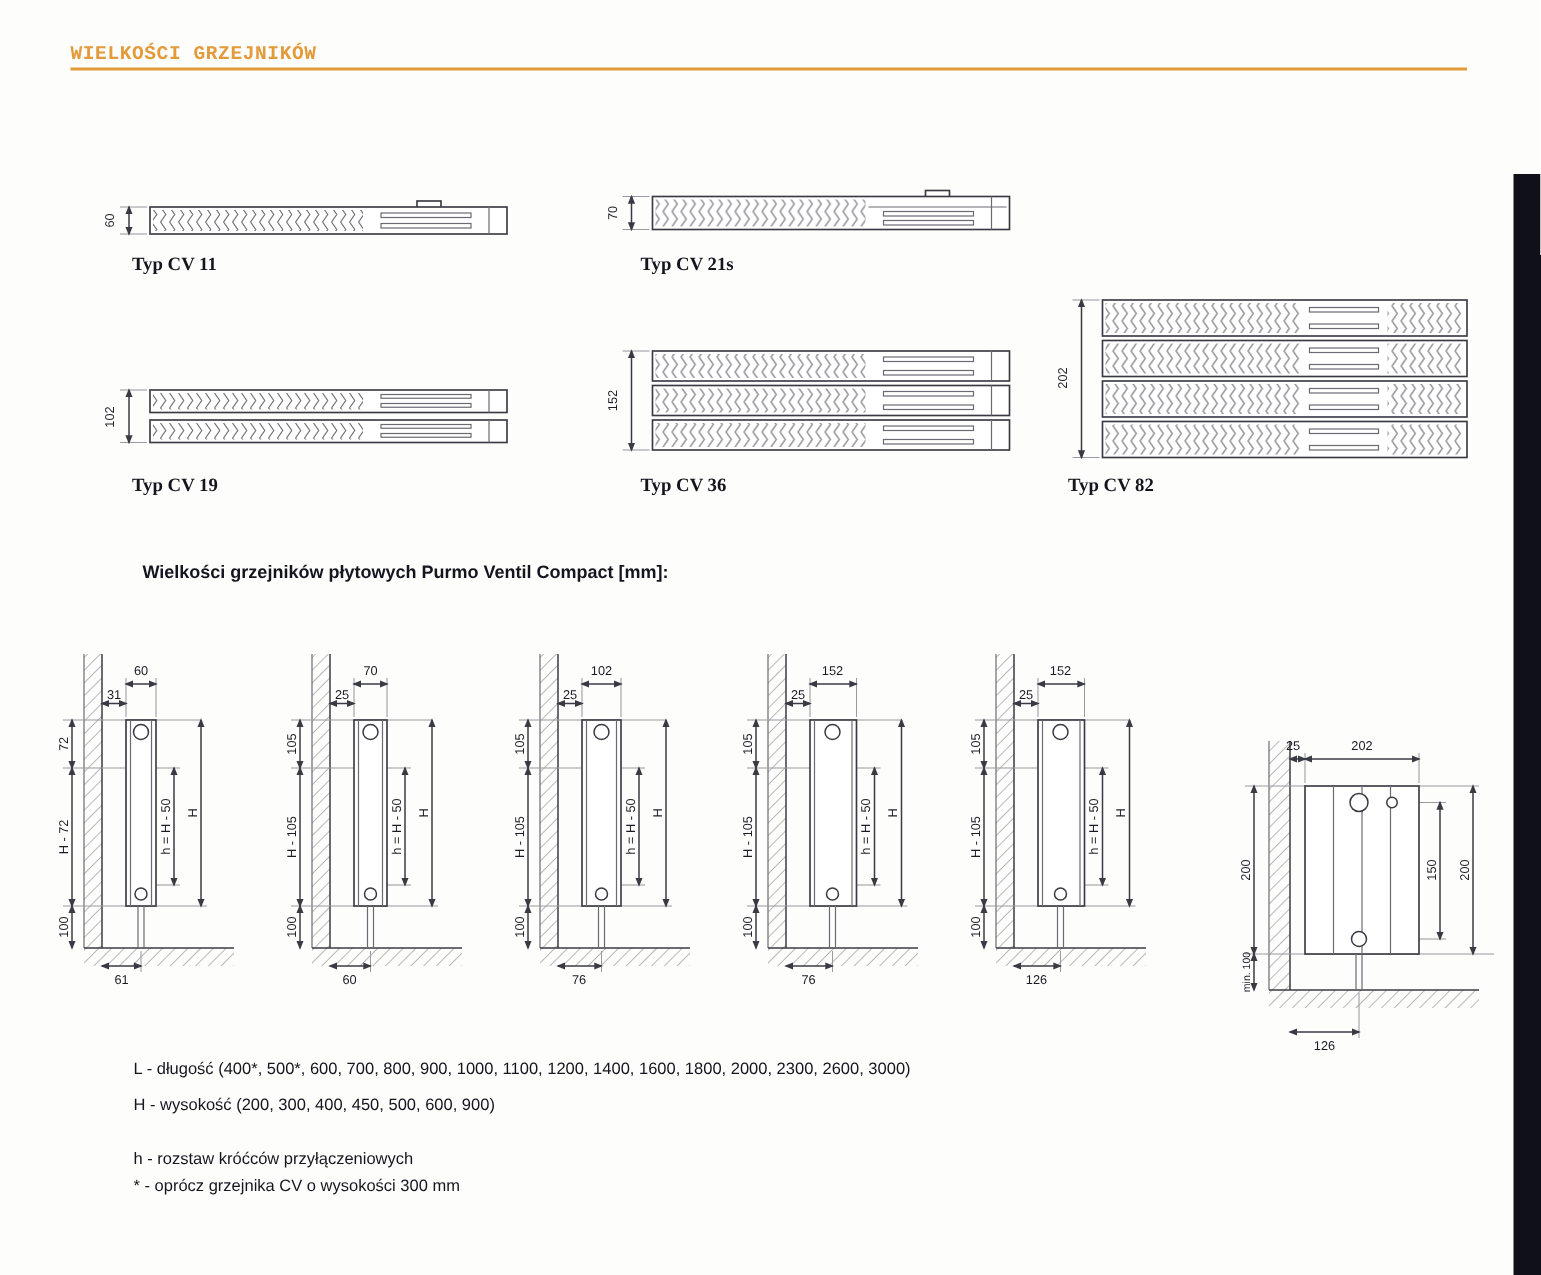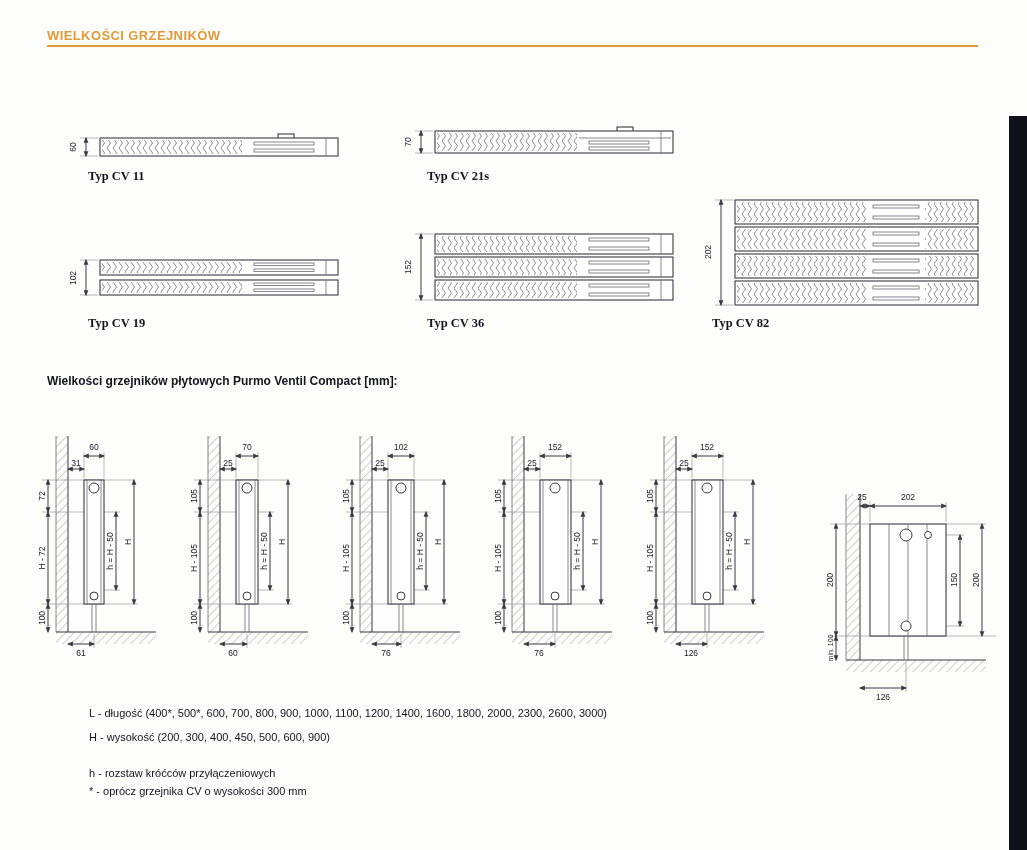--- a/index.html
+++ b/index.html
@@ -3,24 +3,24 @@
 <meta charset="utf-8">
 <style>
   * { margin:0; padding:0; box-sizing:border-box; }
   html,body { background:#ffffff; }
   body {
     width:1027px; height:850px; position:relative; overflow:hidden;
     background:#fdfdfb; color:#1b1b26;
     font-family:"Liberation Sans", sans-serif;
   }
   .abs { position:absolute; }
-  .title { font-size:13px; font-weight:700; letter-spacing:.4px; color:#E39A3B; }
+  .title { font-size:13px; font-weight:700; letter-spacing:.4px; color:#E39A3B;font-family:Liberation Mono, monospace; }
   .rule { height:2px; background:#E39A3B; }
   .typelabel { font-size:12.5px; font-weight:700; color:#15151f;font-family:Liberation Serif, serif; }
-  .subtitle { font-size:12px; font-weight:700; color:#15151f; }
+  .subtitle { font-size:12px; font-weight:700; color:#15151f;margin-left:48px; }
   .foot { font-size:11px; color:#15151f;padding-left:42px; }
   .darkstrip { background:#101018; }
   svg { overflow:visible; }
   .dim { stroke:#3A3A44; stroke-width:1; fill:none; }
   .ext { stroke:#9a9aa2; stroke-width:.7; fill:none; }
   .body { fill:#ffffff; stroke:#3A3A44; stroke-width:1.1; }
   .thin { stroke:#6a6a74; stroke-width:.8; fill:none; }
   .slot { fill:#ffffff; stroke:#6a6a74; stroke-width:.8; }
   .circ { fill:#ffffff; stroke:#3A3A44; stroke-width:1; }
   text.d { font-family:"Liberation Sans", sans-serif; font-size:8.5px; fill:#1b1b26; }

